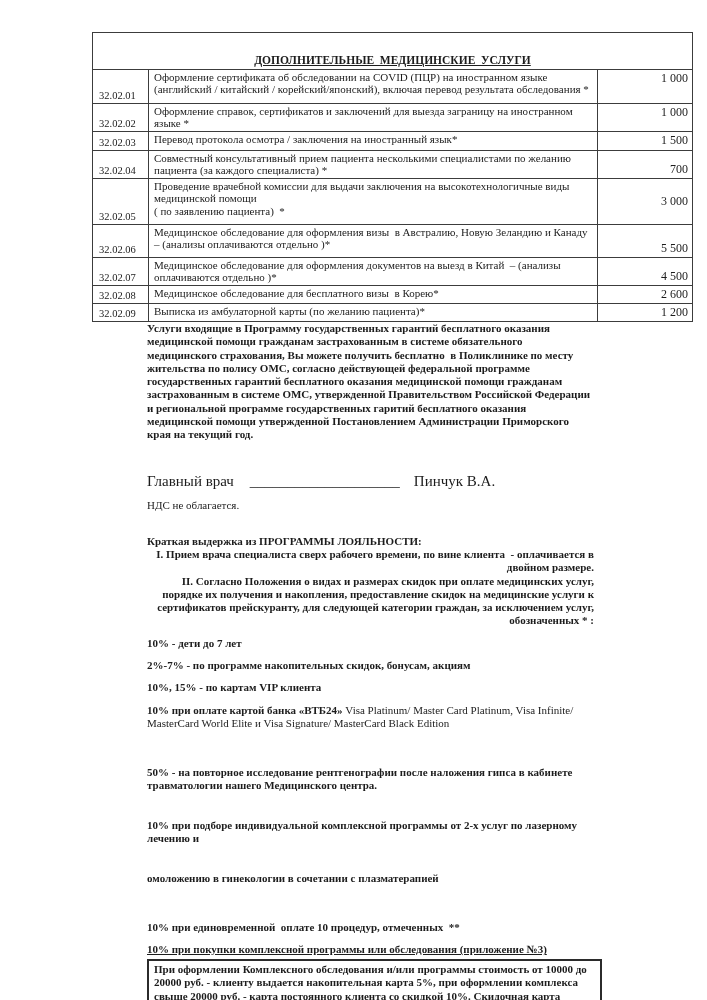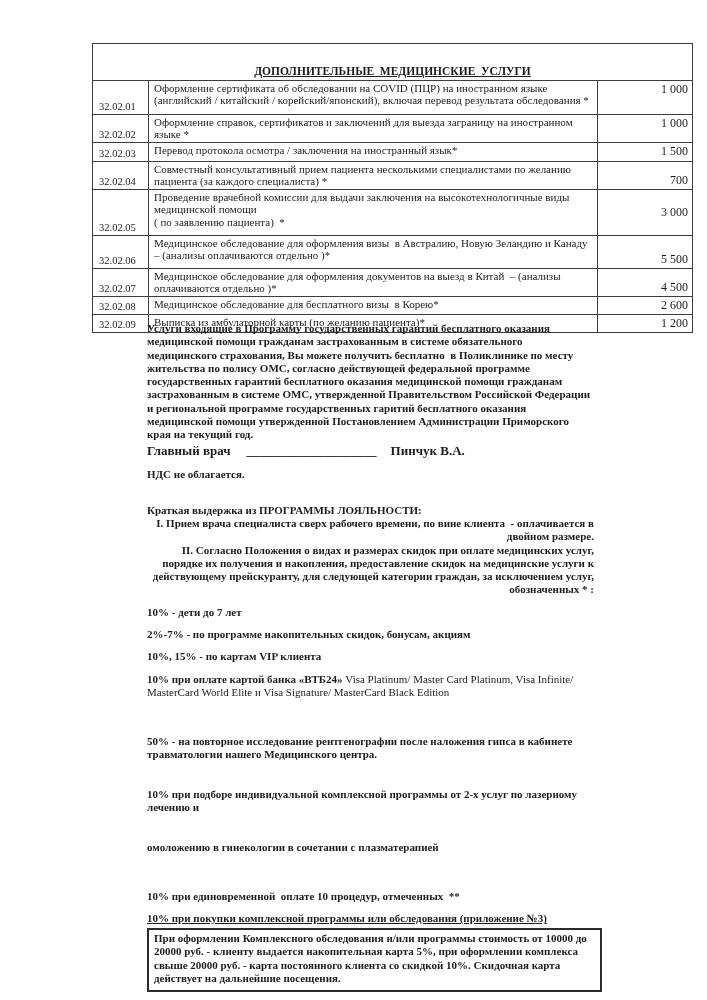--- a/index.html
+++ b/index.html
@@ -3,21 +3,21 @@
 <meta charset="utf-8">
 <style>
   html,body { margin:0; padding:0; background:#e8e8e8; }
   .page {
     width:707px; height:1000px; background:#ffffff; margin:0 auto;
     position:relative; overflow:hidden;
     font-family:"Liberation Serif","DejaVu Serif",serif;
     color:#1c1c1c;
   }
   
-  .tbl-wrap { position:absolute; left:92px; top:43px; width:600px; }
+  .tbl-wrap { position:absolute; left:92px; top:32px; width:600px; }
   table.price-table { border-collapse:collapse; width:600px; table-layout:fixed; }
   table.price-table td { border:1px solid #3c3c3c; }
   .col-code  { width:56px; }
   .col-desc  { width:449px; }
   .col-price { width:95px; }
   td.title-cell {
     height:32px; text-align:center; vertical-align:bottom;
     font-weight:bold; font-size:11.5px; padding-bottom:3px;
   }
   td.title-cell span { text-decoration:underline; white-space:pre-wrap; }
@@ -34,24 +34,24 @@
   .pa-mid { vertical-align:middle; }
   .pa-bot { vertical-align:bottom; }
   tr.r1{height:34px;} tr.r2{height:26px;} tr.r3{height:19px;} tr.r4{height:28px;}
   tr.r5{height:46px;} tr.r6{height:33px;} tr.r7{height:27px;} tr.r8{height:18px;} tr.r9{height:18px;}
   
   .content { position:absolute; left:147px; top:322px; width:447px; }
   .b-par {
     font-weight:bold; font-size:11px; line-height:13.3px;
     white-space:pre-wrap; margin:0;
   }
-  .sign-row { margin-top:1px; font-size:13px;font-weight:bold; }
+  .sign-row { margin-top:31px; font-size:15px; }
   .sign-label { white-space:pre-wrap; }
   .sign-line { margin:0 14px 0 16px; letter-spacing:0; }
-  .vat { margin-top:9px; font-size:11px; white-space:pre-wrap;font-weight:bold; }
+  .vat { margin-top:9px; font-size:11px; white-space:pre-wrap; }
   .loyalty { margin-top:24px; }
   .loyalty .head { font-weight:bold; font-size:11px; line-height:13.3px; white-space:pre-wrap; margin:0; }
   .loyalty .block { font-weight:bold; font-size:11px; line-height:13.3px; white-space:pre-wrap; margin:0;text-align:right; }
   .loyalty .item { font-weight:bold; font-size:11px; line-height:13.3px; white-space:pre-wrap; margin-top:9px; }
   .loyalty .reg { font-weight:normal; white-space:pre-wrap; }
   .underlined { text-decoration:underline; }
   .notice-box {
     border:2px solid #2b2b2b; margin-top:2px; padding:2px 6px 4px 5px;
     width:440px; font-weight:bold; font-size:11px; line-height:13.5px; white-space:pre-wrap;
   }
@@ -130,21 +130,21 @@
 
     <div class="sign-row">
       <span class="sign-label">Главный врач</span><span class="sign-line">____________________</span><span>Пинчук В.А.</span>
     </div>
 
     <div class="vat">НДС не облагается.</div>
 
     <div class="loyalty">
       <p class="head">Краткая выдержка из ПРОГРАММЫ ЛОЯЛЬНОСТИ:</p>
       <p class="block">I. Прием врача специалиста сверх рабочего времени, по вине клиента  - оплачивается в двойном размере.</p>
-      <p class="block">II. Согласно Положения о видах и размерах скидок при оплате медицинских услуг, порядке их получения и накопления, предоставление скидок на медицинские услуги к действующему прейскуранту, для следующей категории граждан, за исключением услуг, обозначенных * :</p>
+      <p class="block">II. Согласно Положения о видах и размерах скидок при оплате медицинских услуг, порядке их получения и накопления, предоставление скидок на медицинские услуги к сертификатов прейскуранту, для следующей категории граждан, за исключением услуг, обозначенных * :</p>
 
       <div class="item">10% - дети до 7 лет</div>
       <div class="item">2%-7% - по программе накопительных скидок, бонусам, акциям</div>
       <div class="item">10%, 15% - по картам VIP клиента</div>
 
       <div class="item"><span>10% при оплате картой банка «ВТБ24»</span><span class="reg"> Visa Platinum/ Master Card Platinum, Visa Infinite/ MasterCard World Elite и Visa Signature/ MasterCard Black Edition</span></div>
 
       <div class="item">
         <div>50% - на повторное исследование рентгенографии после наложения гипса в кабинете травматологии нашего Медицинского центра.</div>
         <div>10% при подборе индивидуальной комплексной программы от 2-х услуг по лазерному лечению и</div>

